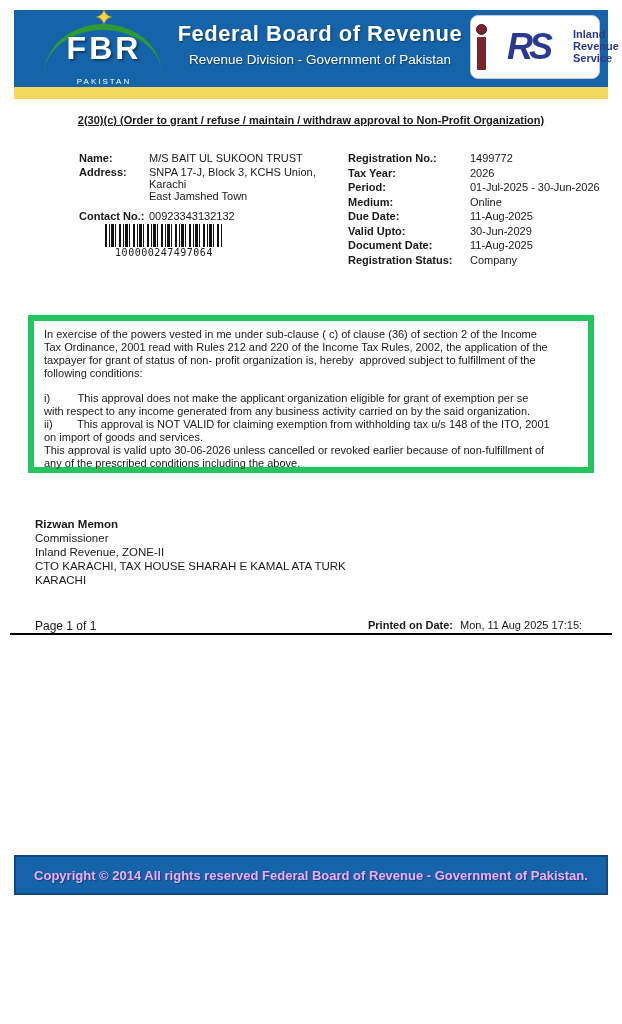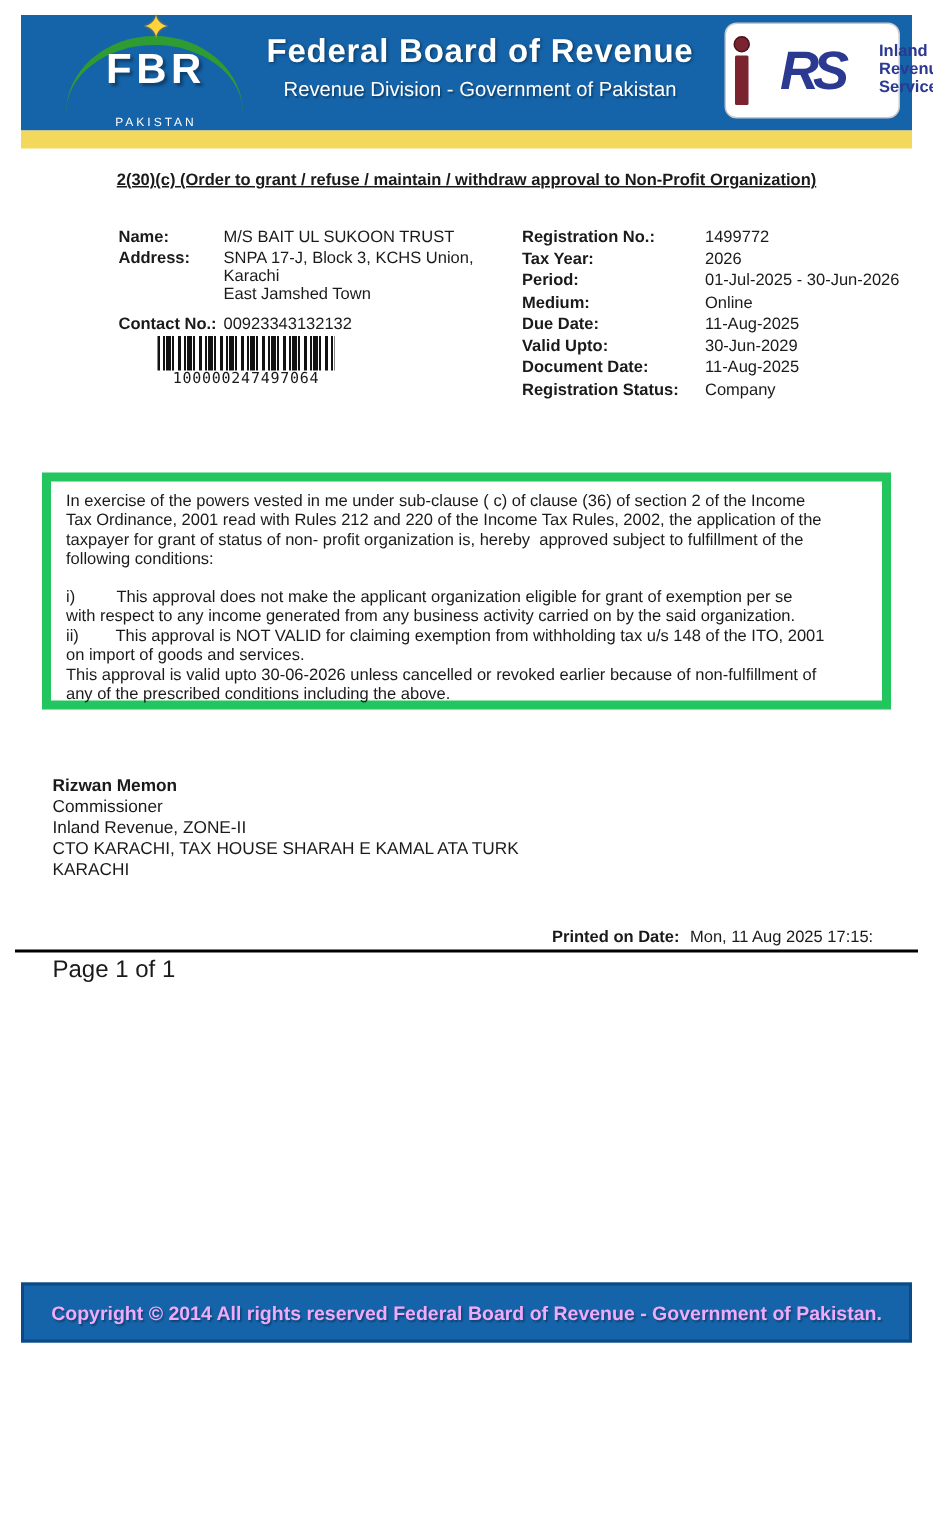--- a/index.html
+++ b/index.html
@@ -9,27 +9,27 @@
   }
   
   .header-band{position:absolute;left:14px;top:10px;width:594px;height:77px;background:var(--brand-blue,#1563a8);}
   .header-stripe{position:absolute;left:14px;top:87px;width:594px;height:12px;background:var(--stripe-yellow,#f2d95c);}
   .fbr-logo{position:absolute;left:24px;top:2px;width:132px;height:72px;}
   .fbr-arc{position:absolute;left:6px;top:12px;width:118px;height:48px;
     border-top:6px solid var(--logo-green,#2e9b33);border-radius:50% 50% 0 0/95% 95% 0 0;}
   .fbr-star{position:absolute;left:50%;top:-5px;transform:translateX(-50%);
     color:var(--star-gold,#ffd23e);font-size:22px;line-height:1;text-shadow:0 0 2px #b88a00;}
   .fbr-text{position:absolute;left:0;top:20px;width:100%;text-align:center;color:#fff;
-    font-size:28px;font-weight:bold;letter-spacing:3px;line-height:1;text-shadow:2px 2px 2px rgba(0,0,0,.35);}
+    font-size:32px;font-weight:bold;letter-spacing:3px;line-height:1;text-shadow:2px 2px 2px rgba(0,0,0,.35);}
   .fbr-sub{position:absolute;left:0;bottom:-2px;width:100%;text-align:center;color:#fff;
     font-size:8px;font-weight:normal;letter-spacing:2px;}
   .header-titles{position:absolute;left:150px;top:11px;width:312px;text-align:center;color:#fff;}
   .header-title{font-size:22px;font-weight:bold;text-shadow:1px 1px 2px rgba(0,0,0,.4);letter-spacing:.5px;}
   .header-subtitle{font-size:13.5px;margin-top:5px;text-shadow:1px 1px 1px rgba(0,0,0,.35);}
-  .irs-logo{position:absolute;right:8px;top:5px;width:117px;height:64px;background:#fff;
+  .irs-logo{position:absolute;right:8px;top:5px;width:130px;height:64px;background:#fff;
     border:1px solid #c9c9c9;border-radius:8px;box-sizing:border-box;
     display:flex;align-items:center;padding:4px 5px;gap:20px;}
   .irs-col{display:flex;flex-direction:column;align-items:center;gap:2px;width:15px;}
   .irs-dot{width:11px;height:11px;border-radius:50%;background:var(--irs-maroon,#7a2430);border:1px solid #47121b;box-sizing:border-box;}
   .irs-bar{width:9px;height:33px;background:var(--irs-maroon,#7a2430);border-radius:1px;}
   .irs-rs{font-size:36px;font-weight:bold;font-style:italic;color:var(--irs-navy,#2b3990);
     line-height:.9;letter-spacing:-4px;margin-right:4px;}
   .irs-text{font-size:11px;font-weight:bold;color:var(--irs-navy,#2b3990);line-height:1.08;white-space:pre-line;}
   
   .doc-title{position:absolute;left:0;top:114px;width:100%;text-align:center;
@@ -54,21 +54,21 @@
   
   .body-box{position:absolute;left:28px;top:315px;width:566px;height:158px;border:6px solid #22c55e;
     box-sizing:border-box;padding:7px 10px;font-size:11px;line-height:1.17;}
   .body-par{white-space:pre-wrap;}
   .body-par.gap-below{margin-bottom:13px;}
   
   .signature{position:absolute;left:35px;top:517px;font-size:11.5px;line-height:1.22;}
   .sig-name{font-weight:bold;}
   .sig-lines{white-space:pre-line;}
   
-  .footer-page{position:absolute;left:35px;top:638px;font-size:16px;}
+  .footer-page{position:absolute;left:35px;top:619px;font-size:12px;}
   .footer-printed-label{position:absolute;left:368px;top:619px;font-size:11px;font-weight:bold;}
   .footer-printed-value{position:absolute;left:460px;top:619px;font-size:11px;}
   .footer-line{position:absolute;left:10px;top:633px;width:602px;border-top:2px solid #000;}
   .footer-address{position:absolute;left:0;top:638px;width:100%;text-align:center;font-size:11px;}
   
   .copyright-bar{position:absolute;left:14px;top:855px;width:594px;height:40px;box-sizing:border-box;
     background:var(--brand-blue,#1563a8);border:2px solid #0d4a85;color:#f0abfc;font-weight:bold;font-size:13px;
     display:flex;align-items:center;justify-content:center;text-shadow:1px 1px 1px rgba(0,0,0,.3);}
 </style>
 </head>

